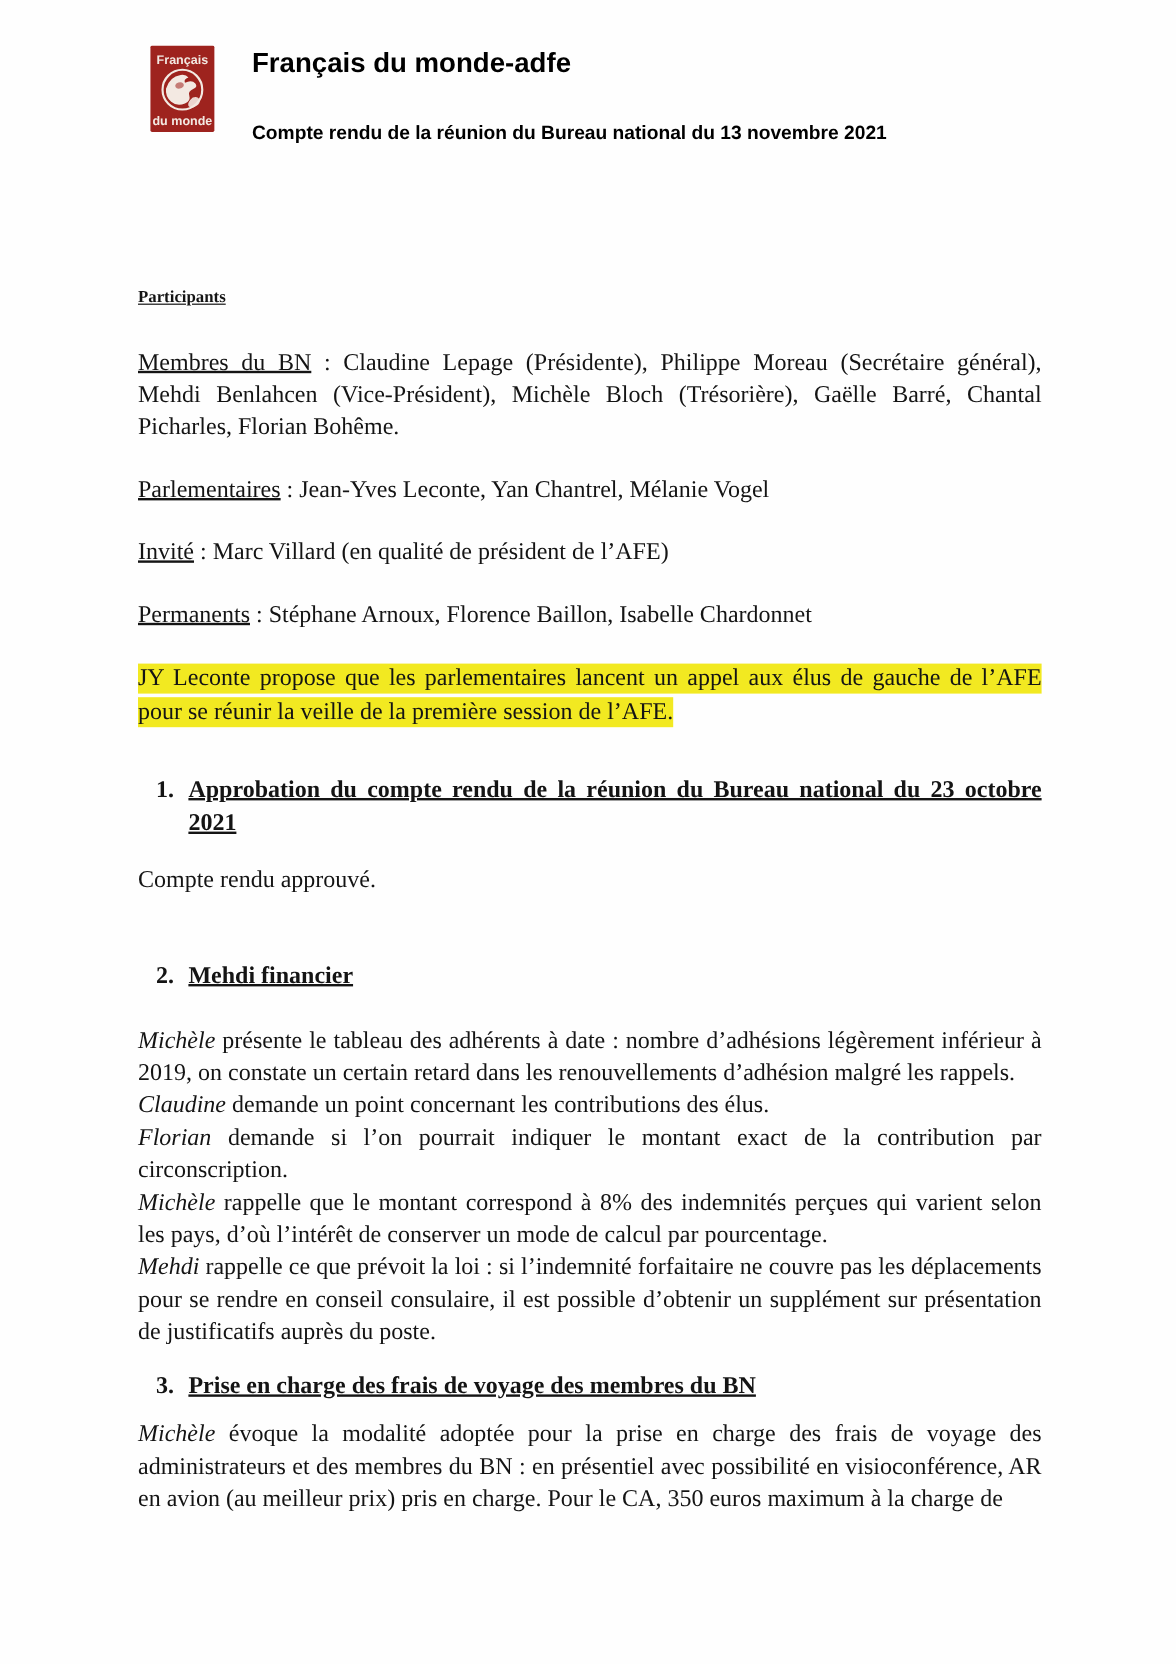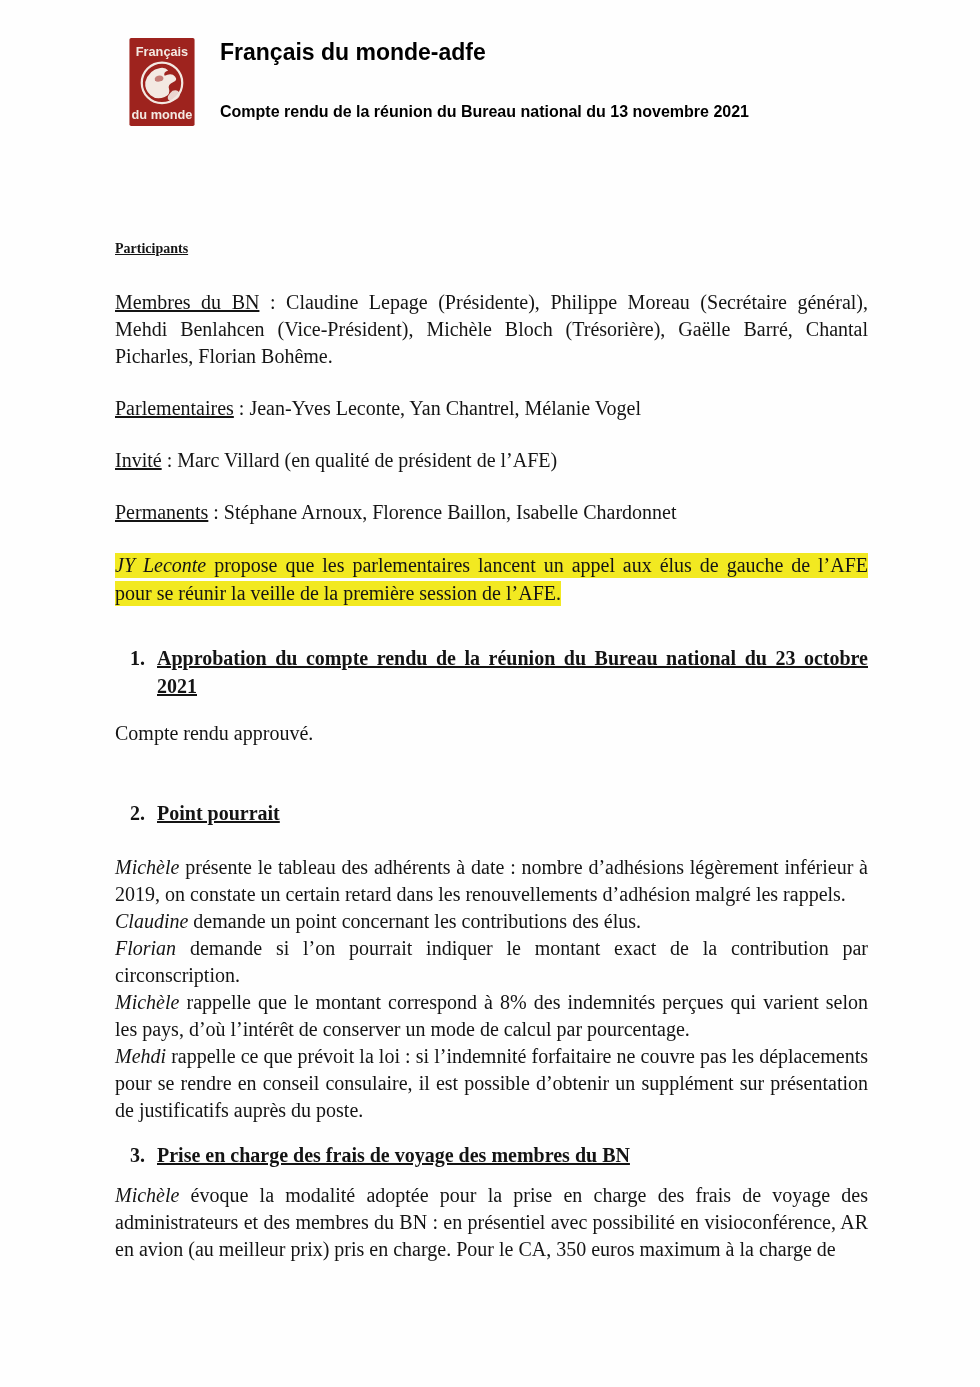--- a/index.html
+++ b/index.html
@@ -14,21 +14,21 @@
     margin:0 auto;
     background:#fefefe;
     box-sizing:border-box;
     padding:38px 112px 0 115px;
     font-family:"Liberation Serif","DejaVu Serif",serif;
     font-size:20px;line-height:27px;color:var(--ink);
     overflow:hidden;
   }
   
   .doc-header{display:flex;align-items:flex-start;}
-  .logo{width:74px;height:88px;flex:0 0 auto;margin-left:10px;}
+  .logo{width:74px;height:72px;flex:0 0 auto;}
   .logo svg{display:block;width:100%;height:100%;}
   .title-block{margin-left:21px;padding-top:2px;}
   .org-name{
     font-family:Liberation Sans, sans-serif;
     font-weight:bold;font-size:23px;line-height:24px;color:#000;
     margin:0 0 30px 0;
   }
   .doc-title{
     font-family:"Liberation Sans","DejaVu Sans",sans-serif;
     font-weight:bold;font-size:16px;line-height:35px;color:#000;
@@ -37,21 +37,21 @@
   
   .participants-heading{
     font-size:14px;font-weight:bold;text-decoration:underline;
     margin:106px 0 27px 0;
   }
   .participant{margin:0 0 25px 0;text-align:justify;}
   .participant .label{text-decoration:underline;}
   
   .highlight-para{margin:19px 0 0 0;text-align:justify;line-height:28px;}
   .hl{background:var(--highlight);padding:1px 0 2px 0;box-decoration-break:clone;}
-  .hl .speaker{font-style:italic;}
+  .hl .speaker{}
   
   .sec-heading{
     display:flex;align-items:flex-start;
     font-weight:bold;font-size:20px;line-height:28px;
     padding-left:15px;text-align:justify;
   }
   .sec-heading .num{flex:0 0 27px;}
   .sec-heading .sec-title{flex:1;text-decoration:underline;}
   .sec-heading.mt-1{margin-top:37px;}
   .sec-heading.mt-2{margin-top:52px;}
@@ -120,21 +120,21 @@
     <div class="sec-heading mt-1">
       <span class="num">1.</span>
         <span class="sec-title">Approbation du compte rendu de la réunion du Bureau national du 23 octobre 2021</span>
     </div>
     <p class="para para-single"><span class="speaker"></span><span>Compte rendu approuvé.</span></p>
   </section>
 
   <section>
     <div class="sec-heading mt-2">
       <span class="num">2.</span>
-        <span class="sec-title">Point pourrait</span>
+        <span class="sec-title">Mehdi financier</span>
     </div>
     <div class="para-group">
       <p class="para"><span class="speaker">Michèle</span><span> présente le tableau des adhérents à date : nombre d’adhésions légèrement inférieur à 2019, on constate un certain retard dans les renouvellements d’adhésion malgré les rappels.</span></p>
       <p class="para"><span class="speaker">Claudine</span><span> demande un point concernant les contributions des élus.</span></p>
       <p class="para"><span class="speaker">Florian</span><span> demande si l’on pourrait indiquer le montant exact de la contribution par circonscription.</span></p>
       <p class="para"><span class="speaker">Michèle</span><span> rappelle que le montant correspond à 8% des indemnités perçues qui varient selon les pays, d’où l’intérêt de conserver un mode de calcul par pourcentage.</span></p>
       <p class="para"><span class="speaker">Mehdi</span><span> rappelle ce que prévoit la loi : si l’indemnité forfaitaire ne couvre pas les déplacements pour se rendre en conseil consulaire, il est possible d’obtenir un supplément sur présentation de justificatifs auprès du poste.</span></p>
     </div>
   </section>
 

